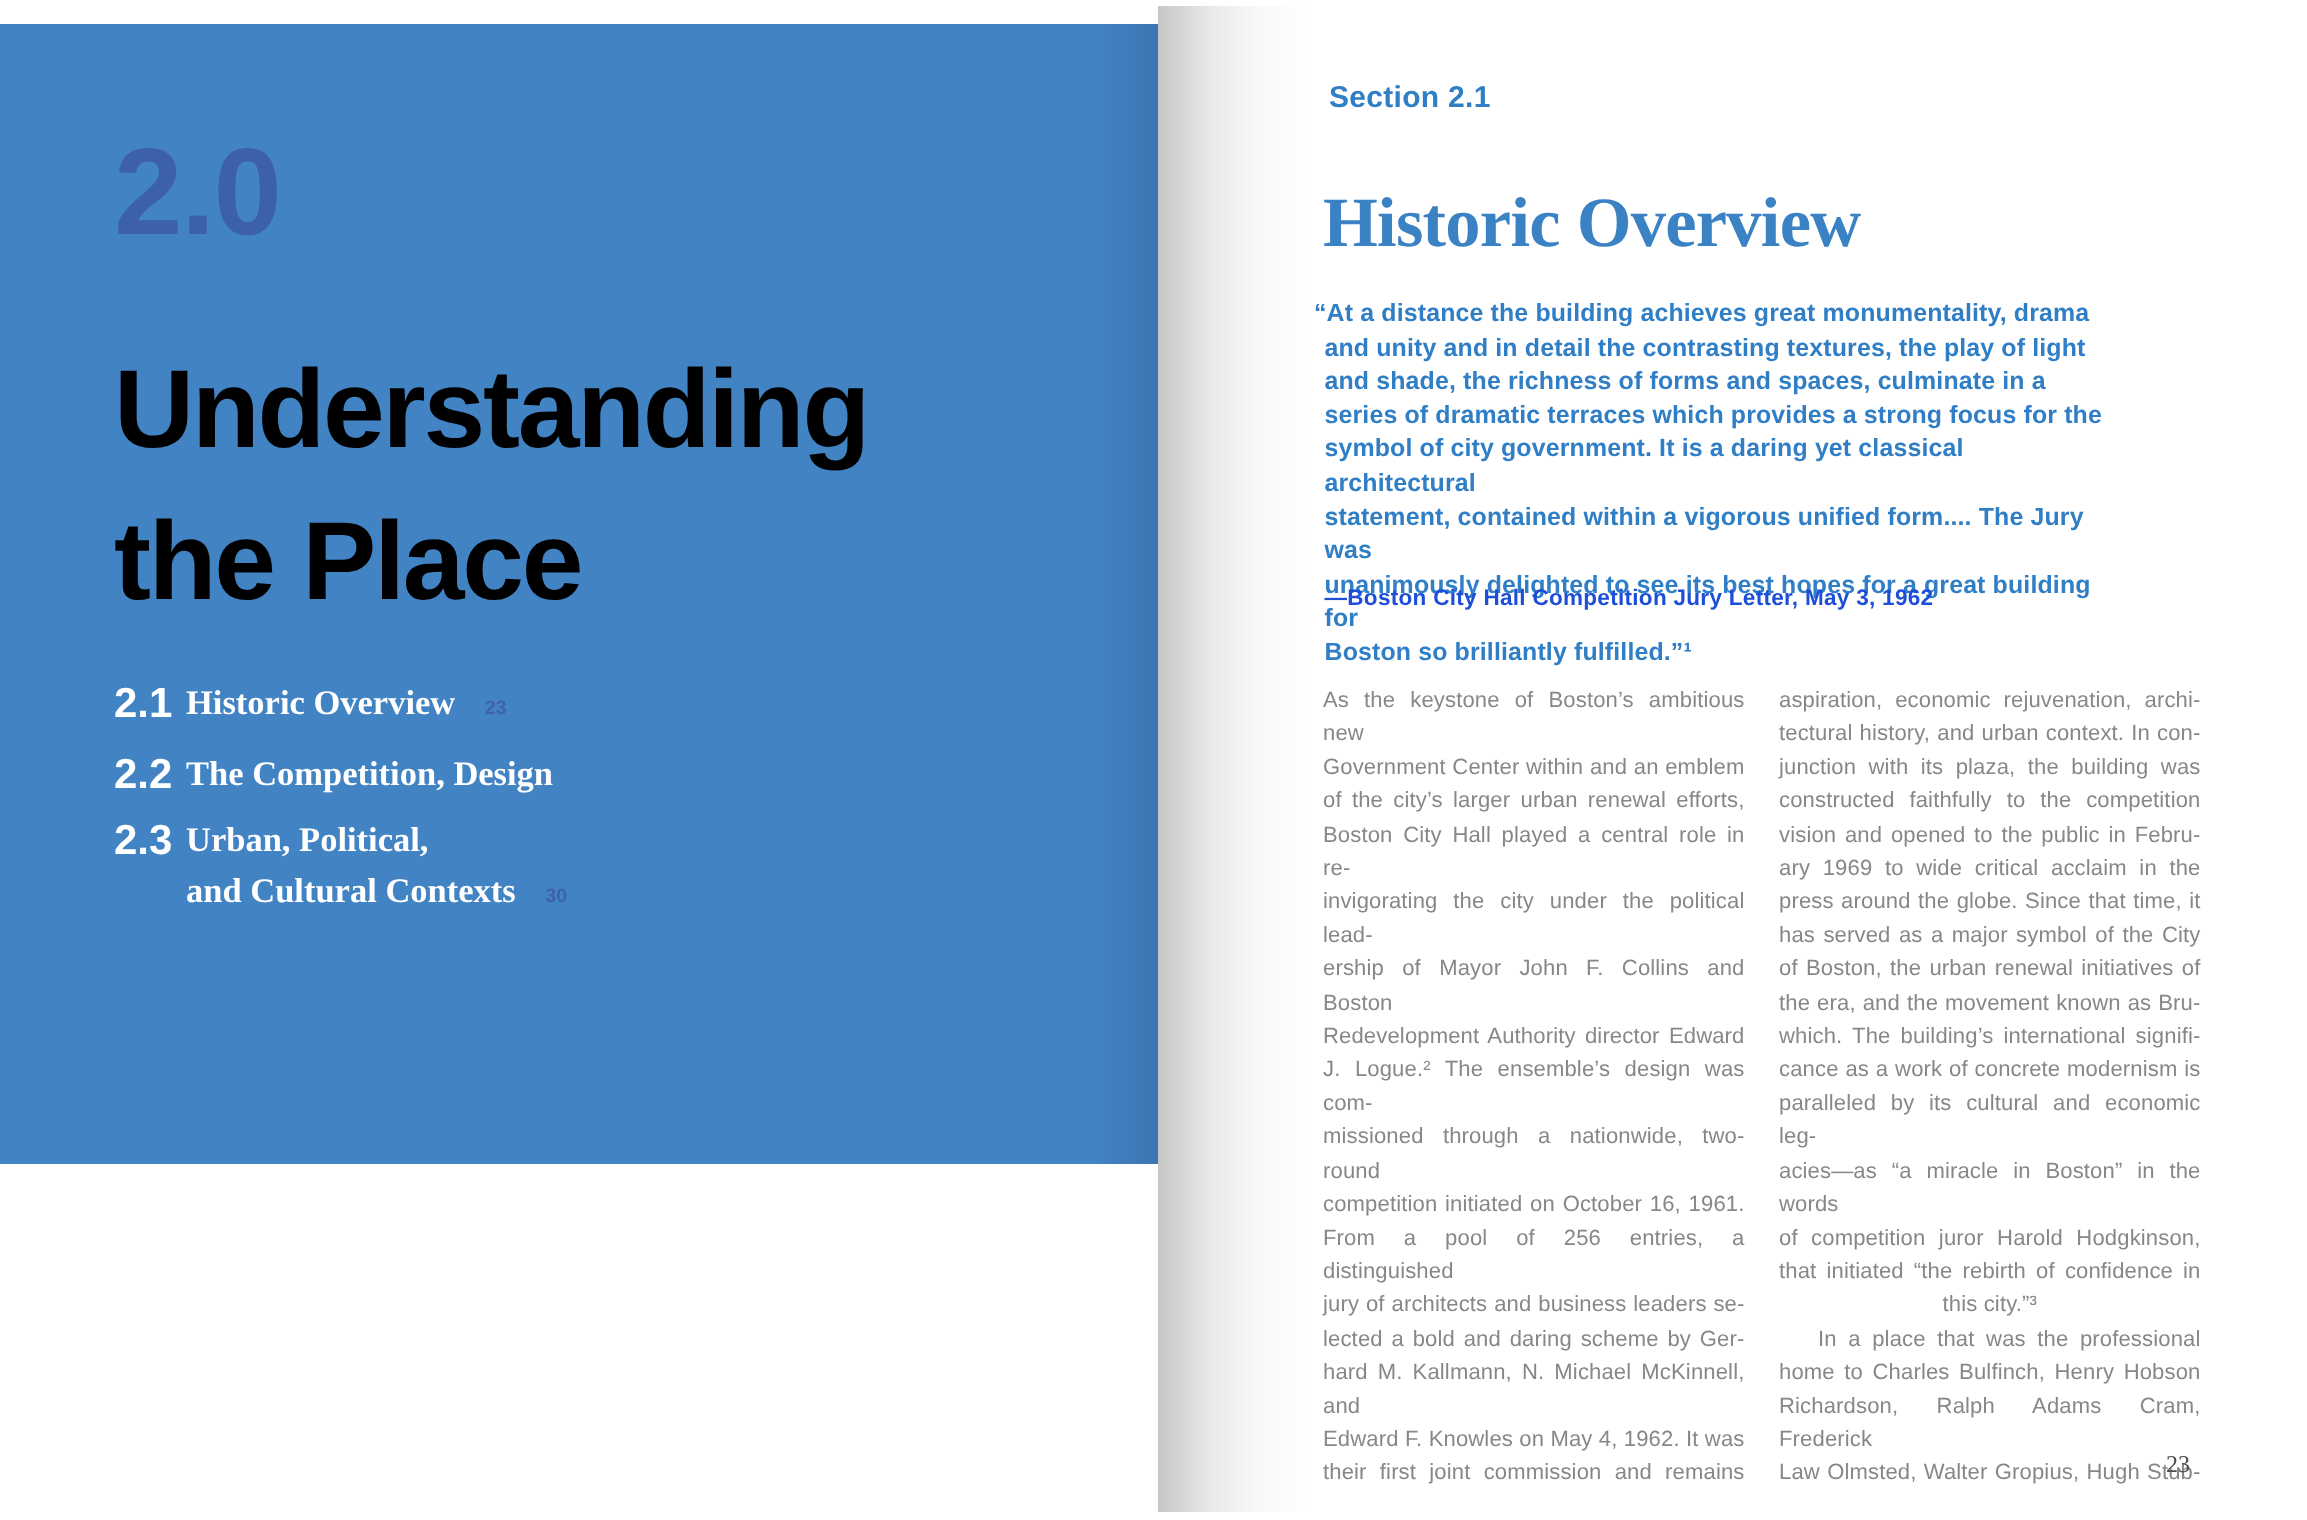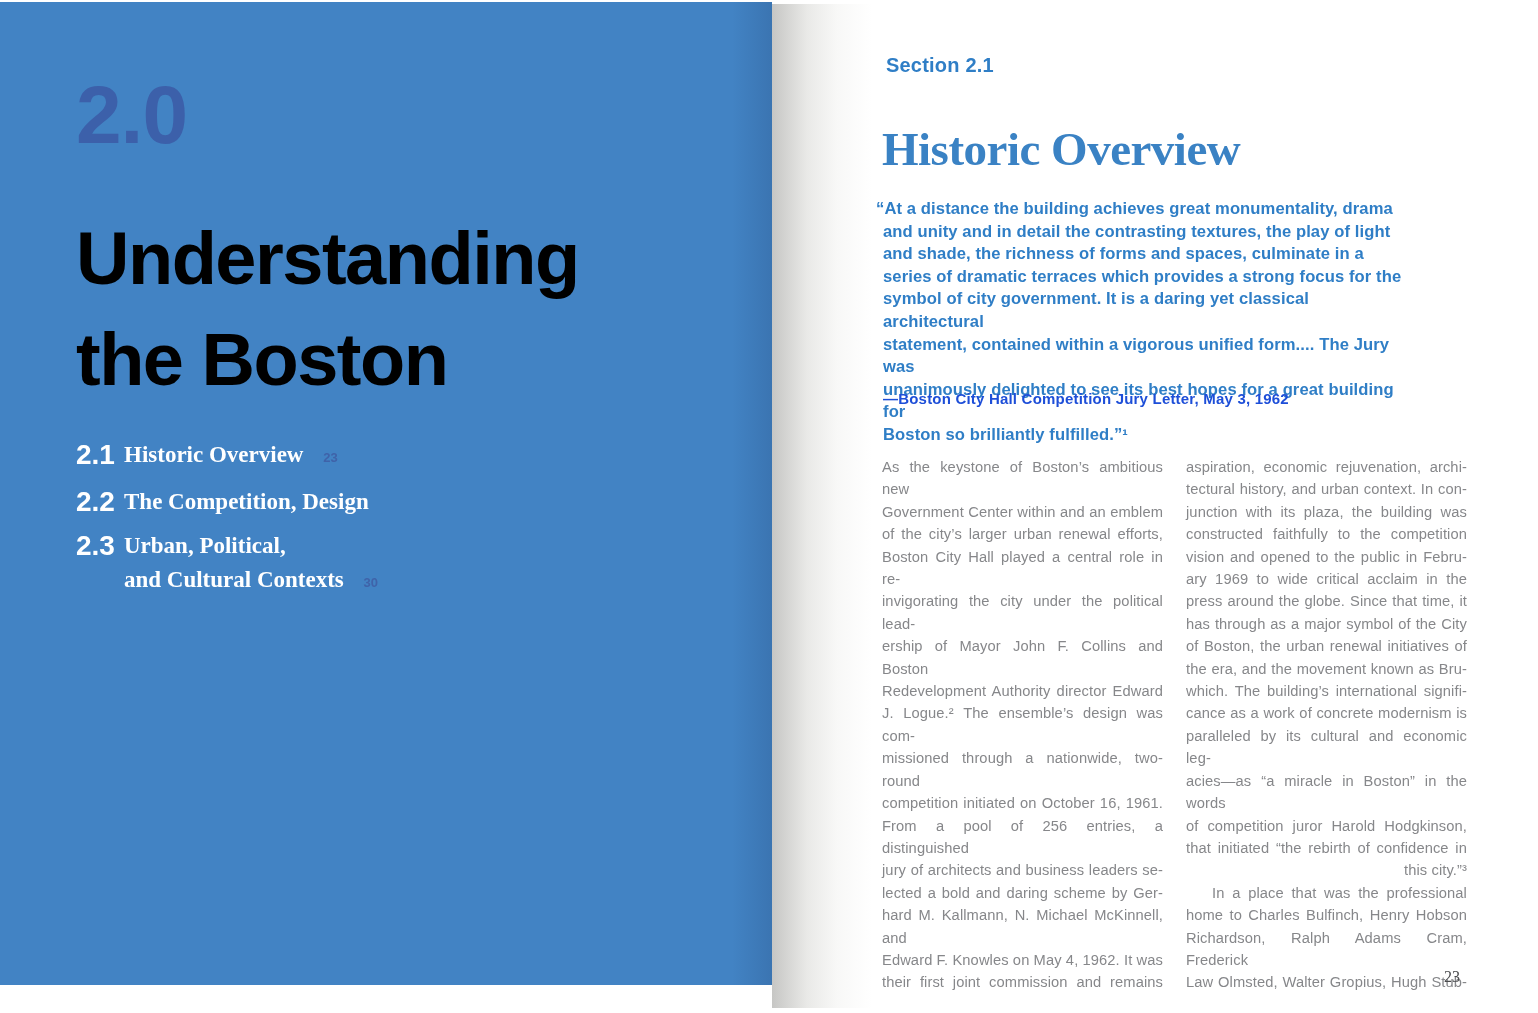--- a/index.html
+++ b/index.html
@@ -3,21 +3,21 @@
 <meta charset="utf-8">
 <style>
   html,body{margin:0;padding:0;background:#ffffff;}
   #stage{
     position:relative;width:1538px;height:1013px;background:#ffffff;
     overflow:hidden;font-family:"Liberation Sans",sans-serif;
     -webkit-font-smoothing:antialiased;
   }
   
   .left-page{
-    position:absolute;left:0;top:2px;width:772px;height:983px;
+    position:absolute;left:0;top:16px;width:772px;height:760px;
     background:#4283c4;
   }
   .left-page .edge-shade{
     position:absolute;top:0;right:0;bottom:0;width:40px;
     background:linear-gradient(to right,rgba(20,40,80,0) 0%,rgba(20,40,80,0.16) 100%);
   }
   .chapter-number{
     position:absolute;left:76px;top:72px;
     font-size:82px;font-weight:bold;letter-spacing:-1px;line-height:1;
     color:#3c60aa;
@@ -67,40 +67,40 @@
   .quote-line.cont{padding-left:7px;}
   .attribution{
     position:absolute;left:111px;top:386px;
     font-size:15px;font-weight:bold;color:#1d4ed8;letter-spacing:0.2px;
   }
   .columns{
     position:absolute;left:110px;top:452px;display:flex;gap:23px;
   }
   .col{width:281px;}
   .body-line{
-    font-size:14.7px;color:#86878a;line-height:22.4px;text-align:right;
+    font-size:14.7px;color:#86878a;line-height:22.4px;text-align:center;
     letter-spacing:0.1px;
   }
   .body-line.j{text-align:justify;text-align-last:justify;}
   .body-line.ind{text-indent:26px;}
   .folio{
     position:absolute;left:672px;top:964px;
     font-family:"Liberation Serif",serif;font-size:16px;color:#4b4c4e;
   }
 </style>
 </head>
 <body>
 
 <div id="stage">
 
   <div class="left-page">
     <div class="chapter-number">2.0</div>
     <div class="chapter-title">
       <div>Understanding</div>
-      <div>the Boston</div>
+      <div>the Place</div>
     </div>
     <div class="toc">
         <div class="toc-item">
           <div class="toc-num">2.1</div>
           <div class="toc-title">
             <div>Historic Overview&nbsp;<span class="toc-page">23</span></div>
           </div>
         </div>
         <div class="toc-item">
           <div class="toc-num">2.2</div>
@@ -155,21 +155,21 @@
           <div class="body-line j">their first joint commission and remains</div>
         </div>
       <div class="col">
           <div class="body-line j">aspiration, economic rejuvenation, archi-</div>
           <div class="body-line j">tectural history, and urban context. In con-</div>
           <div class="body-line j">junction with its plaza, the building was</div>
           <div class="body-line j">constructed faithfully to the competition</div>
           <div class="body-line j">vision and opened to the public in Febru-</div>
           <div class="body-line j">ary 1969 to wide critical acclaim in the</div>
           <div class="body-line j">press around the globe. Since that time, it</div>
-          <div class="body-line j">has through as a major symbol of the City</div>
+          <div class="body-line j">has served as a major symbol of the City</div>
           <div class="body-line j">of Boston, the urban renewal initiatives of</div>
           <div class="body-line j">the era, and the movement known as Bru-</div>
           <div class="body-line j">which. The building’s international signifi-</div>
           <div class="body-line j">cance as a work of concrete modernism is</div>
           <div class="body-line j">paralleled by its cultural and economic leg-</div>
           <div class="body-line j">acies—as “a miracle in Boston” in the words</div>
           <div class="body-line j">of competition juror Harold Hodgkinson,</div>
           <div class="body-line j">that initiated “the rebirth of confidence in</div>
           <div class="body-line">this city.”³</div>
           <div class="body-line j ind">In a place that was the professional</div>

